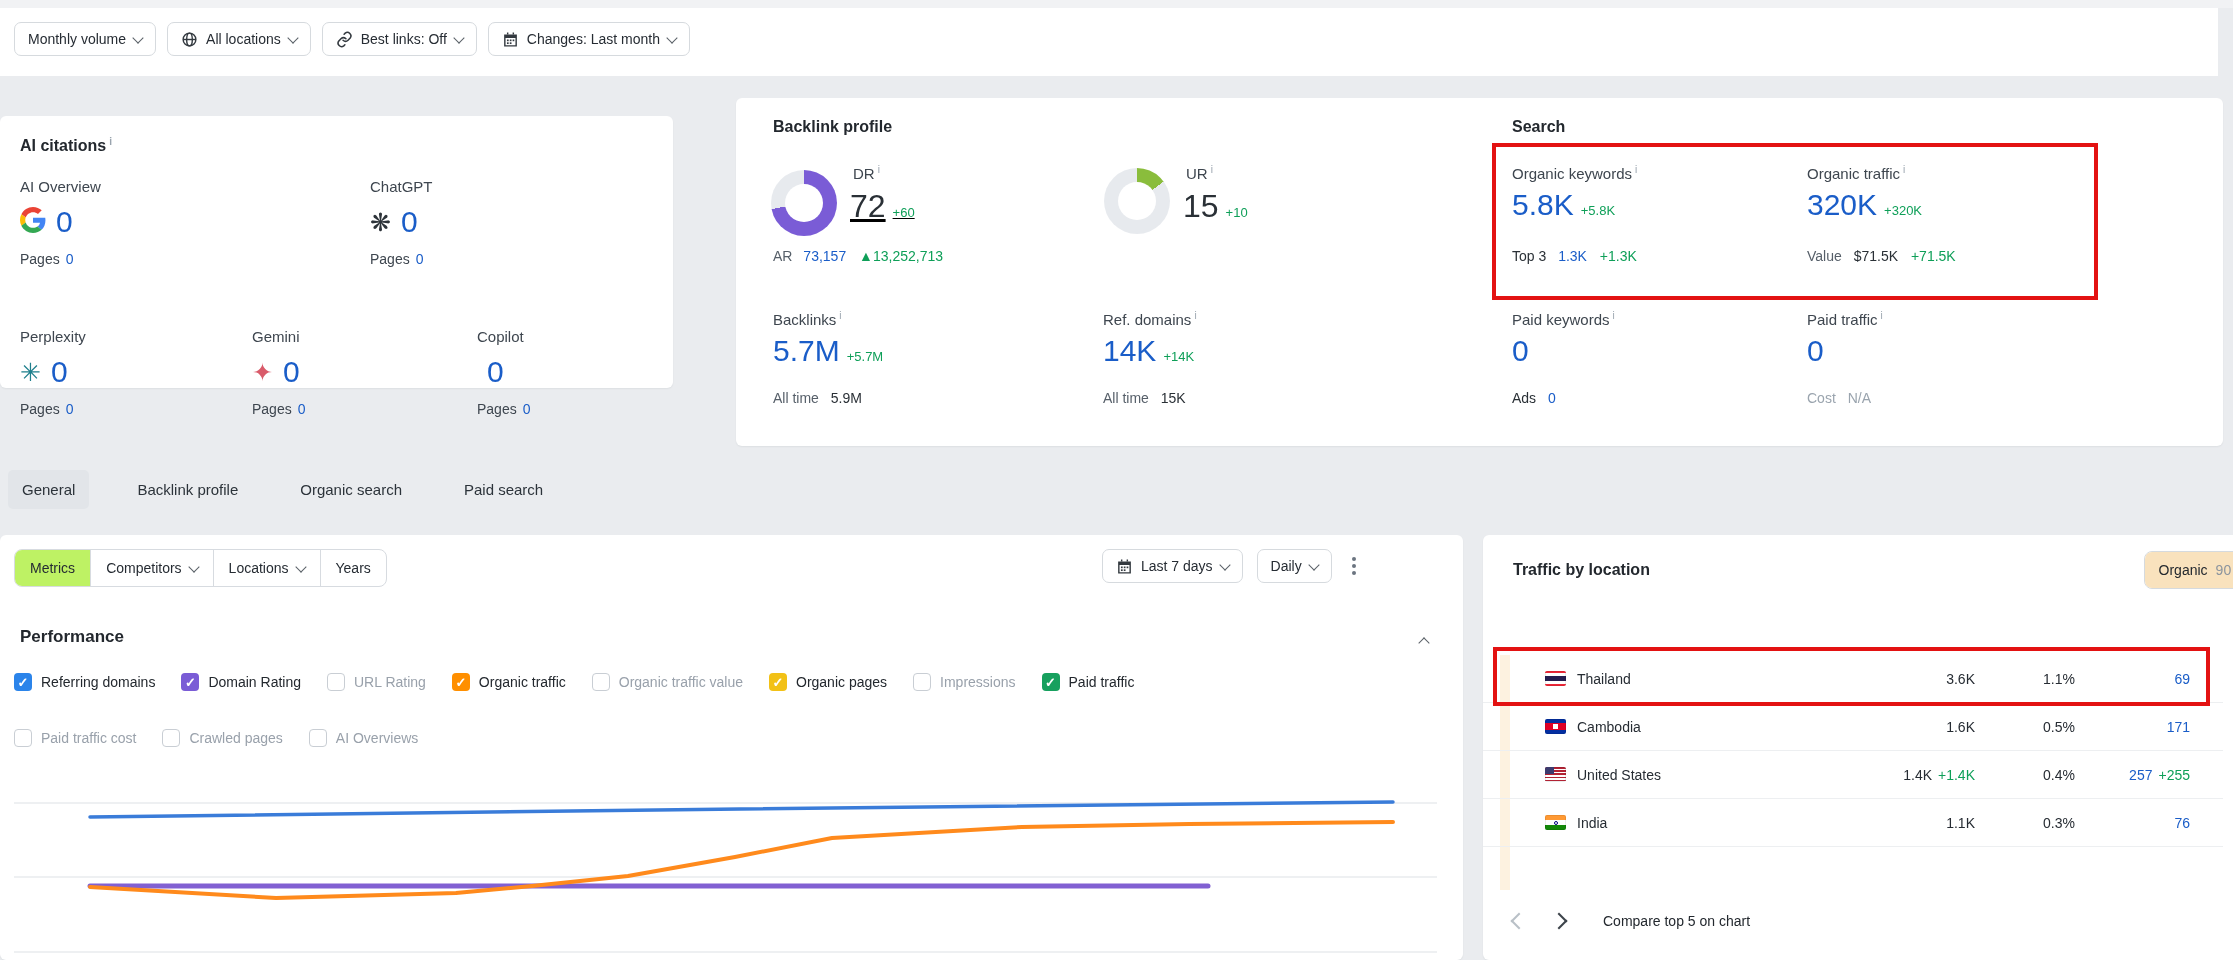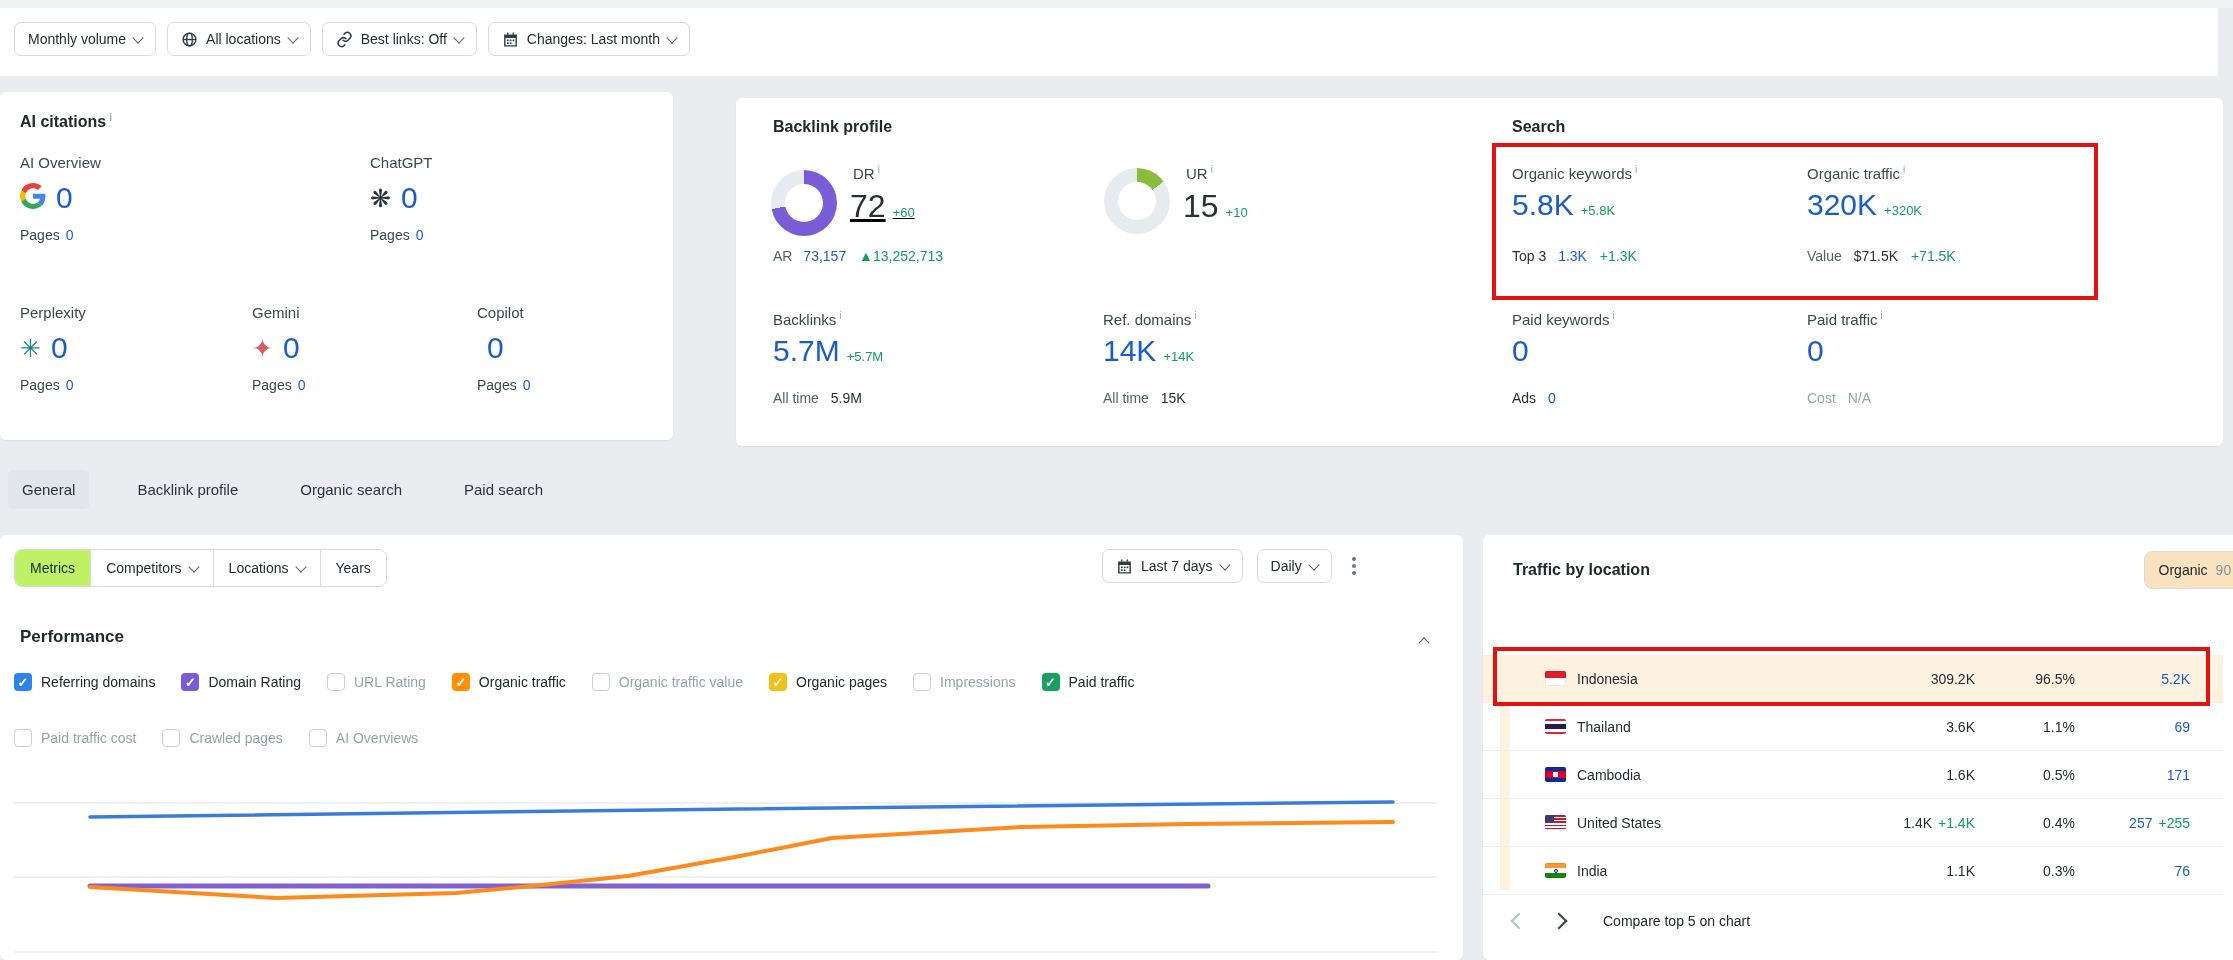--- a/index.html
+++ b/index.html
@@ -133,21 +133,21 @@
               <rect x="7" y="16" width="2.4" height="2.4"></rect>
               <rect x="11" y="16" width="2.4" height="2.4"></rect>
             </svg>
           </span>
           <span>Changes: Last month</span>
           <span class="chv"></span>
         </div>
       </div>
   </div>
 
-  <div class="card" style="left:0;top:92px;width:673px;height:348px;">
+  <div class="card" style="left:0;top:116px;width:673px;height:272px;">
     <div class="card-title abs" style="left:20px;top:20px;">
       <span>AI citations</span><span class="info">i</span>
     </div>
     <div id="ai-grid">
         <div class="ai-item" style="left: 20px; top: 62px;">
           <div class="m-label">AI Overview</div>
           <div class="vrow">
             <span><svg width="26" height="26" viewBox="0 0 48 48">
                 <path fill="#EA4335" d="M24 9.5c3.5 0 6.7 1.2 9.2 3.6l6.9-6.9C35.9 2.4 30.5 0 24 0 14.6 0 6.5 5.4 2.6 13.2l8 6.2C12.4 13.7 17.7 9.5 24 9.5z"></path>
                 <path fill="#4285F4" d="M47 24.6c0-1.6-.2-3.1-.4-4.6H24v9h12.9c-.6 3-2.3 5.5-4.8 7.2l7.7 6C44.4 38 47 31.9 47 24.6z"></path>
@@ -424,30 +424,20 @@
       <div class="tseg">
         <span>Paid</span>
         <span class="cnt">0</span>
       </div>
     </div>
 
     <div class="stripe"></div>
 
 
     <div class="rows-wrap" id="loc-rows">
-        <div class="trow hl">
-          <div></div>
-          <div class="name" style="padding-left:32px;">
-            <span class="flag flag-id"></span>
-            <span>Indonesia</span>
-          </div>
-          <div class="r">309.2K</div>
-          <div class="r">96.5%</div>
-          <div class="r"><span class="kw">5.2K</span></div>
-        </div>
         <div class="trow">
           <div></div>
           <div class="name" style="padding-left:32px;">
             <span class="flag flag-th"></span>
             <span>Thailand</span>
           </div>
           <div class="r">3.6K</div>
           <div class="r">1.1%</div>
           <div class="r"><span class="kw">69</span></div>
         </div>

